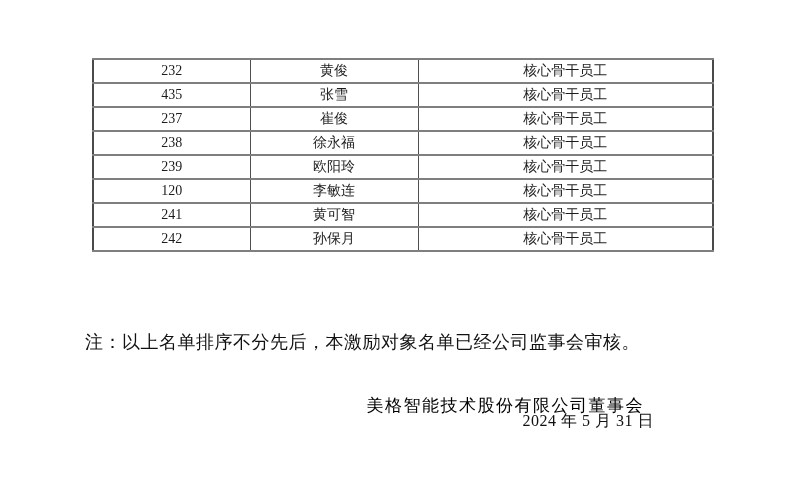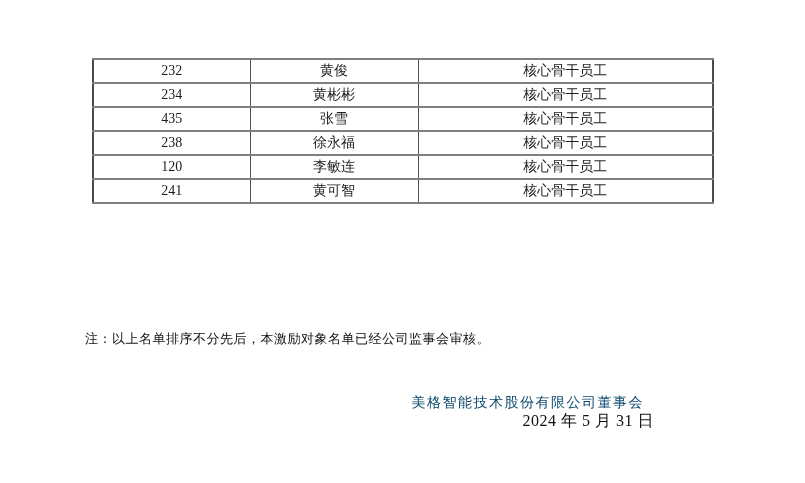--- a/index.html
+++ b/index.html
@@ -37,32 +37,32 @@
     border-bottom: 2px solid #7f7f7f;
     border-left: 1px solid #4f4f4f;
     border-right: 1px solid #4f4f4f;
     overflow: hidden;
     white-space: nowrap;
   }
   .note {
     position: absolute;
     left: 85px;
     top: 330px;
-    font-size: 13px;
+    font-size: 18px;
     letter-spacing: 0.5px;
     color: #111111;
     white-space: nowrap;
   }
   .signature {
     position: absolute;
     top: 394px;
     right: 80px;
-    font-size: 14px;
+    font-size: 17px;
     letter-spacing: 1.5px;
-    color: #0c4a6e;
+    color: #000000;
     white-space: nowrap;
   }
   .doc-date {
     position: absolute;
     top: 411px;
     right: 70px;
     font-size: 16px;
     letter-spacing: 0.5px;
     color: #111111;
     white-space: nowrap;
@@ -79,42 +79,52 @@
       <col style="width:168px">
       <col style="width:295px">
     </colgroup>
     <tbody id="table-body">
         <tr>
           <td>232</td>
           <td>黄俊</td>
           <td>核心骨干员工</td>
         </tr>
         <tr>
-          <td>234</td>
-          <td>黄彬彬</td>
-          <td>核心骨干员工</td>
-        </tr>
-        <tr>
           <td>435</td>
           <td>张雪</td>
           <td>核心骨干员工</td>
         </tr>
         <tr>
+          <td>237</td>
+          <td>崔俊</td>
+          <td>核心骨干员工</td>
+        </tr>
+        <tr>
           <td>238</td>
           <td>徐永福</td>
+          <td>核心骨干员工</td>
+        </tr>
+        <tr>
+          <td>239</td>
+          <td>欧阳玲</td>
           <td>核心骨干员工</td>
         </tr>
         <tr>
           <td>120</td>
           <td>李敏连</td>
           <td>核心骨干员工</td>
         </tr>
         <tr>
           <td>241</td>
           <td>黄可智</td>
+          <td>核心骨干员工</td>
+        </tr>
+        <tr>
+          <td>242</td>
+          <td>孙保月</td>
           <td>核心骨干员工</td>
         </tr>
       </tbody>
   </table>
 
   <div class="note">注：以上名单排序不分先后，本激励对象名单已经公司监事会审核。</div>
 
   <div class="signature">美格智能技术股份有限公司董事会</div>
 
   <div class="doc-date">2024 年 5 月 31 日</div>

